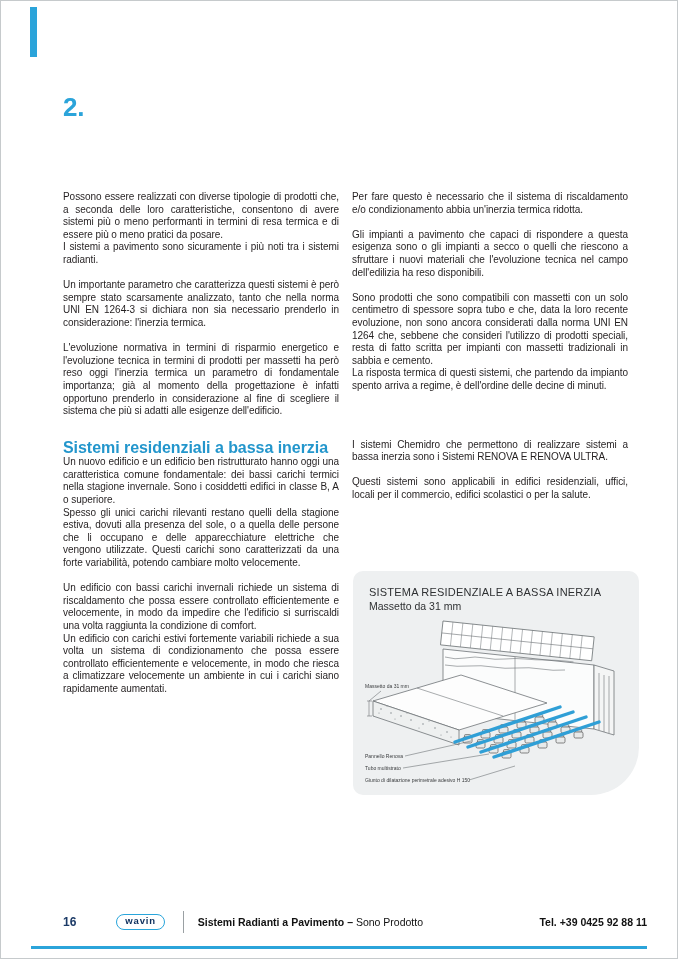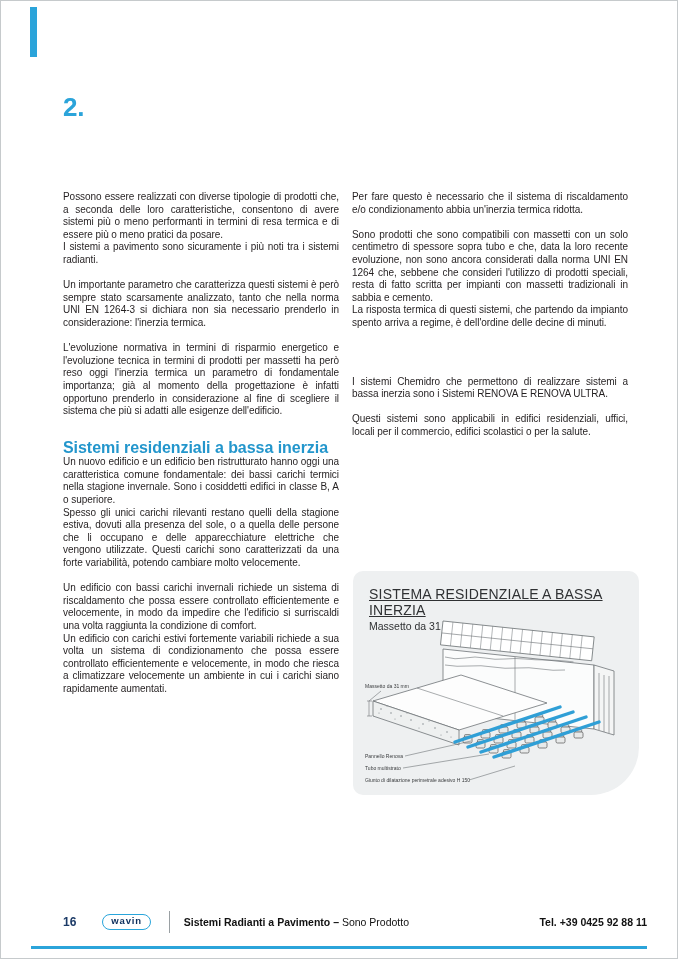--- a/index.html
+++ b/index.html
@@ -17,27 +17,27 @@
   .col .gap{margin-top:12.6px;}
   .col .gap-xl{margin-top:46px;}
   .left-col{left:62px;}
   .right-col{left:351px;}
   .subheading{color:#2396cc;font-weight:bold;font-size:16px;margin-top:24px !important;margin-bottom:2px !important;text-align:left;}
   .figure-box{
     position:absolute;left:352px;top:570px;width:286px;height:224px;
     background:#eef0f1;border-radius:10px 10px 48px 10px;box-sizing:border-box;
     padding:15px 16px 0 16px;
   }
-  .figure-title{font-size:14px;color:#2f3133;letter-spacing:0.2px;margin:0;text-decoration:underline;}
+  .figure-title{font-size:11px;color:#2f3133;letter-spacing:0.2px;margin:0;}
   .figure-subtitle{font-size:10.5px;color:#2f3133;margin:2px 0 0 0;}
   .figure-svg{position:absolute;left:12px;top:46px;}
   .footer{position:absolute;left:62px;right:30px;top:907px;height:28px;display:flex;align-items:center;font-size:10.5px;}
   .page-num{font-weight:bold;color:#1b3a66;font-size:12px;}
   .wavin-logo{
-    margin-left:26px;border:1.6px solid #29a5db;border-radius:9px;
+    margin-left:40px;border:1.6px solid #29a5db;border-radius:9px;
     padding:0 8px 2px 8px;color:#0c2e5c;font-weight:bold;font-size:9.5px;
     letter-spacing:0.8px;line-height:12px;
   }
   .footer-divider{margin-left:18px;width:1px;height:22px;background:#9aa0a3;}
   .doc-title{margin-left:14px;color:#111;}
   .doc-title b{font-weight:bold;}
   .footer-spacer{flex:1;}
   .phone{font-weight:bold;color:#111;}
   .bottom-rule{position:absolute;left:30px;right:30px;top:945px;height:2.5px;background:#2ba4da;}
   .lbl{font-size:5px;fill:#3a3c3e;}
@@ -61,20 +61,21 @@
     <p class="gap">L'evoluzione normativa in termini di risparmio energetico e l'evoluzione tecnica in termini di prodotti per massetti ha però reso oggi l'inerzia termica un parametro di fondamentale importanza; già al momento della progettazione è infatti opportuno prenderlo in considerazione al fine di scegliere il sistema che più si adatti alle esigenze dell'edificio.</p>
     <p class="subheading">Sistemi residenziali a bassa inerzia</p>
     <p>Un nuovo edificio e un edificio ben ristrutturato hanno oggi una caratteristica comune fondamentale: dei bassi carichi termici nella stagione invernale. Sono i cosiddetti edifici in classe B, A o superiore.</p>
     <p>Spesso gli unici carichi rilevanti restano quelli della stagione estiva, dovuti alla presenza del sole, o a quella delle persone che li occupano e delle apparecchiature elettriche che vengono utilizzate. Questi carichi sono caratterizzati da una forte variabilità, potendo cambiare molto velocemente.</p>
     <p class="gap">Un edificio con bassi carichi invernali richiede un sistema di riscaldamento che possa essere controllato efficientemente e velocemente, in modo da impedire che l'edificio si surriscaldi una volta raggiunta la condizione di comfort.</p>
     <p>Un edificio con carichi estivi fortemente variabili richiede a sua volta un sistema di condizionamento che possa essere controllato efficientemente e velocemente, in modo che riesca a climatizzare velocemente un ambiente in cui i carichi siano rapidamente aumentati.</p>
   </div>
 
   <div class="col right-col">
     <p>Per fare questo è necessario che il sistema di riscaldamento e/o condizionamento abbia un'inerzia termica ridotta.</p>
+    <p class="gap">Gli impianti a pavimento che capaci di rispondere a questa esigenza sono o gli impianti a secco o quelli che riescono a sfruttare i nuovi materiali che l'evoluzione tecnica nel campo dell'edilizia ha reso disponibili.</p>
     <p class="gap">Sono prodotti che sono compatibili con massetti con un solo centimetro di spessore sopra tubo e che, data la loro recente evoluzione, non sono ancora considerati dalla norma UNI EN 1264 che, sebbene che consideri l'utilizzo di prodotti speciali, resta di fatto scritta per impianti con massetti tradizionali in sabbia e cemento.</p>
     <p>La risposta termica di questi sistemi, che partendo da impianto spento arriva a regime, è dell'ordine delle decine di minuti.</p>
     <p class="gap-xl">I sistemi Chemidro che permettono di realizzare sistemi a bassa inerzia sono i Sistemi RENOVA E RENOVA ULTRA.</p>
     <p class="gap">Questi sistemi sono applicabili in edifici residenziali, uffici, locali per il commercio, edifici scolastici o per la salute.</p>
   </div>
 
   <div class="figure-box">
     <p class="figure-title">SISTEMA RESIDENZIALE A BASSA INERZIA</p>
     <p class="figure-subtitle">Massetto da 31 mm</p>
 

